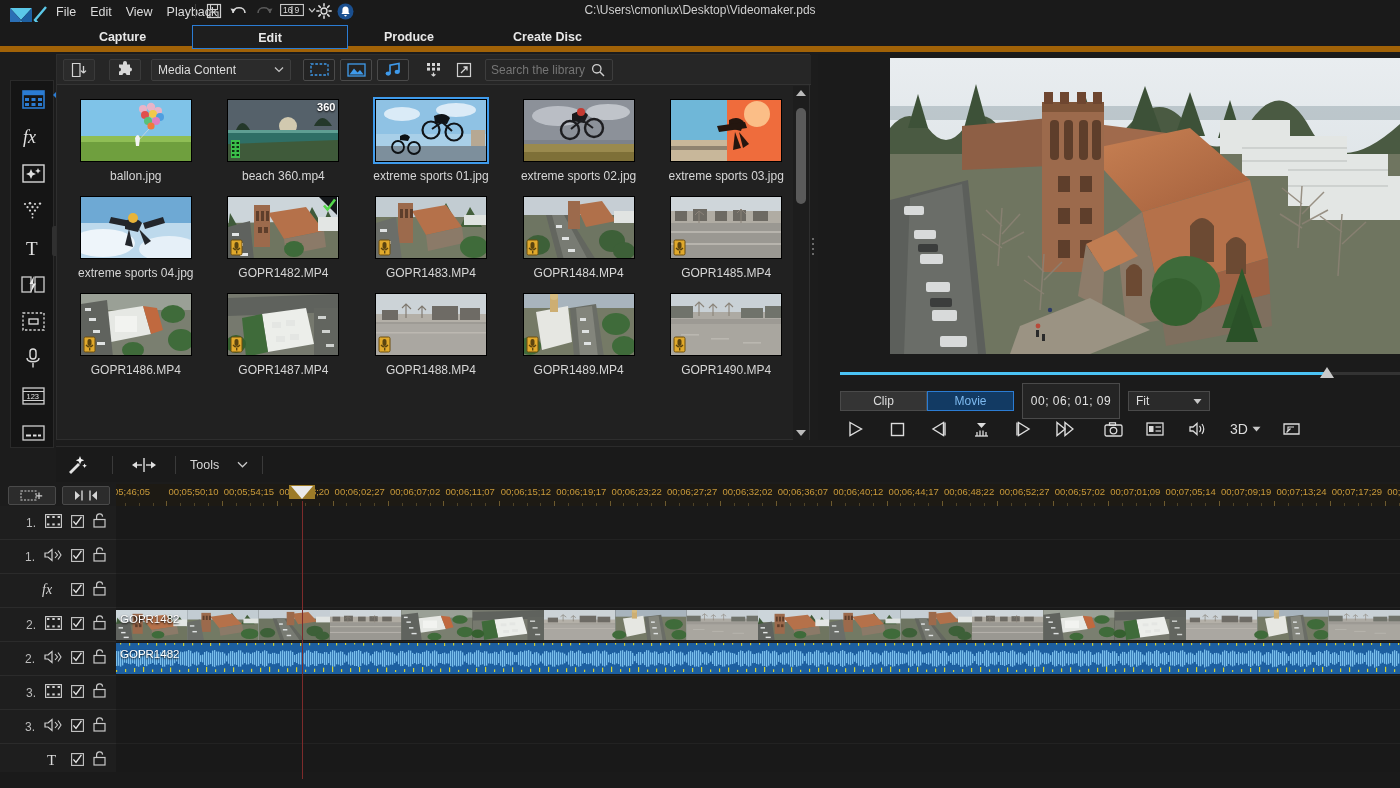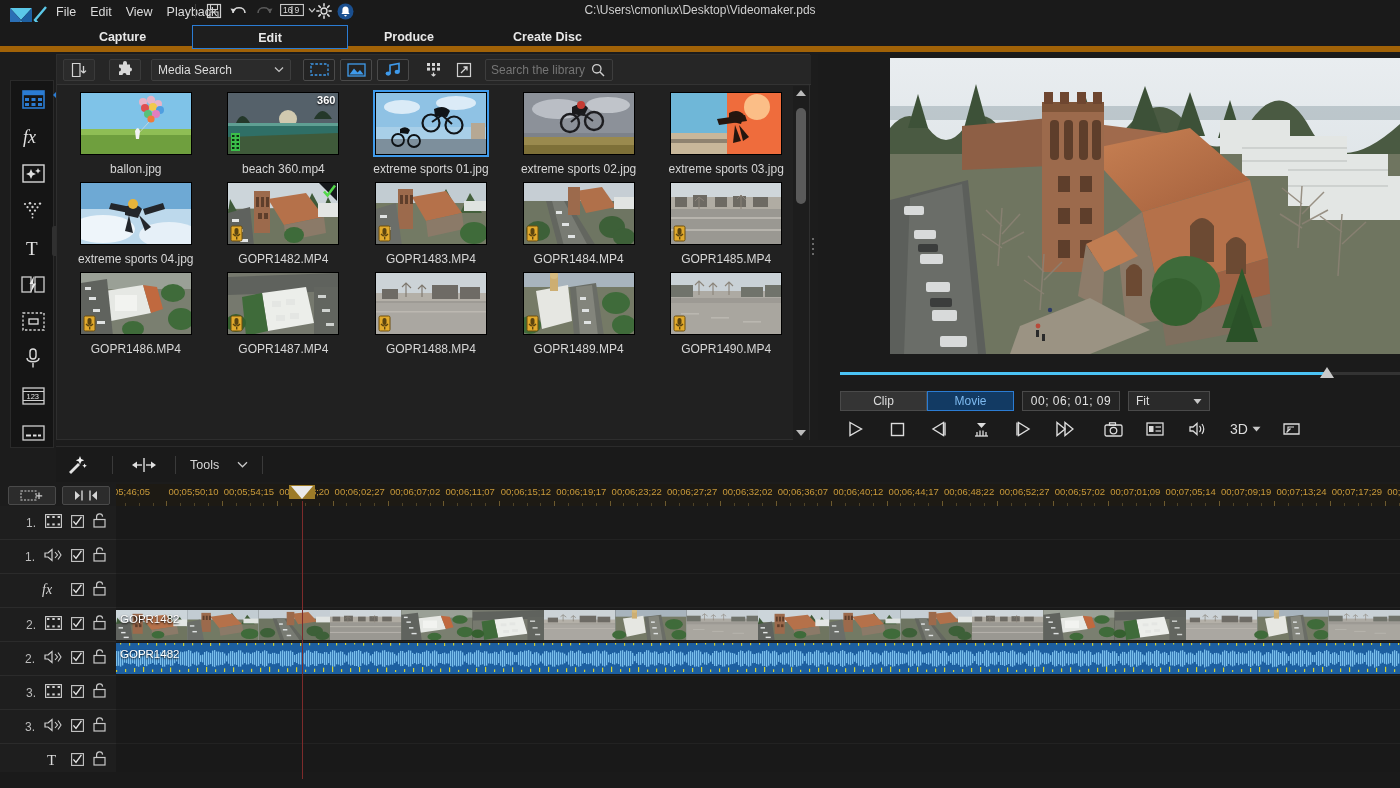--- a/index.html
+++ b/index.html
@@ -50,21 +50,21 @@
   .mediasel { margin-left:10px; width:140px; height:22px; background:#2b2b2b; border:1px solid #3d3d3d;
      border-radius:2px; font-size:12px; color:#ddd; display:flex; align-items:center; padding:0 6px;
      justify-content:space-between; cursor:pointer;}
   .searchbox { margin-left:8px; width:128px; height:22px; background:#262626; border:1px solid #3d3d3d;
      border-radius:2px; font-size:12px; color:#bbb; display:flex;align-items:center;padding:0 5px;}
   .searchbox input{ background:transparent;border:none;outline:none;color:#cfcfcf;font-size:12px;width:100px;
      font-family:"Liberation Sans",sans-serif;}
 
   .libgrid { position:absolute; left:0; top:31px; width:738px; height:354px; overflow:hidden; }
   .cellrow { display:flex; }
-  .cell { width:141px; margin-left:10px; margin-top:6px; }
+  .cell { width:141px; margin-left:10px; margin-top:13px; }
   .thumb { position:relative; width:112px; height:63px; margin:0 auto; background:#333;
      border:1px solid #000; overflow:hidden; }
   .cell.sel .thumb { outline:2px solid #3f9bec; outline-offset:0px; }
   .cap { text-align:center; font-size:12px; color:#d6d6d6; margin-top:7px; }
   .badge-mic { position:absolute; left:2px; bottom:2px; width:13px; height:17px; }
   .badge-chk { position:absolute; right:1px; top:0px; }
   .badge-360 { position:absolute; right:3px; top:1px; font-size:11px; color:#fff;
       text-shadow:0 1px 2px #000; font-weight:bold;}
   .badge-film{ position:absolute; left:3px; bottom:3px; width:9px;height:18px;}
 
@@ -80,21 +80,21 @@
   .video { position:absolute; left:72px; top:4px; width:510px; height:296px; background:#000; overflow:hidden;}
   .scrubwrap { position:absolute; left:22px; top:310px; width:560px; height:20px; }
   .scrubtrack { position:absolute; left:0; top:8px; width:560px; height:3px; background:#333;}
   .scrubfill { position:absolute; left:0; top:8px; height:3px; background:#4bc3f5;}
   .scrubmark { position:absolute; top:3px; width:0;height:0;border-left:7px solid transparent;
       border-right:7px solid transparent;border-bottom:11px solid #c9c9c9;}
   .pctrl { position:absolute; left:22px; top:336px; width:560px; height:22px; display:flex; align-items:center;}
   .segbtn { width:87px;height:20px;border:1px solid #4a4a4a;background:#343434;font-size:12px;color:#ddd;
      display:flex;align-items:center;justify-content:center;cursor:pointer;}
   .segbtn.sel { background:#123a63; border-color:#2b7cd3; color:#7db9ef; }
-  .tcbox { margin-left:8px; width:98px;height:20px;border:1px solid #4a4a4a;background:#242424;
+  .tcbox { margin-left:8px; width:98px;height:36px;border:1px solid #4a4a4a;background:#242424;
      font-size:12px;color:#e2e2e2;display:flex;align-items:center;justify-content:center;letter-spacing:.5px;
      font-family:"Liberation Sans",sans-serif; cursor:text;}
   .fitbox { margin-left:8px; width:82px;height:20px;border:1px solid #4a4a4a;background:#2a2a2a;
      font-size:12px;color:#ddd;display:flex;align-items:center;justify-content:space-between;padding:0 7px;cursor:pointer;}
   .transport { position:absolute; left:22px; top:362px; width:560px; height:26px; display:flex; align-items:center;gap:12px; }
   .tbtn { width:30px;height:24px;display:flex;align-items:center;justify-content:center;cursor:pointer;}
   .t3d { font-size:14px; color:#ddd; display:flex; align-items:center; gap:4px; cursor:pointer; margin:0 4px 0 6px;}
 
   
   .toolstrip { position:absolute; left:56px; top:446px; width:1344px; height:36px; background:#1a1a1a;
@@ -321,21 +321,21 @@
             <path d="M1.5 1.5 L9 1.5 L9 14.5 L1.5 14.5 Z" fill="none" stroke="#d4d4d4" stroke-width="1.2"></path>
             <path d="M12.5 4 L12.5 11 M12.5 11 L10 8.6 M12.5 11 L15 8.6" fill="none" stroke="#d4d4d4" stroke-width="1.3"></path>
           </svg>
       </div>
       <div class="ibtn" style="margin-left:14px;">
         <svg width="18" height="17" viewBox="0 0 18 17">
             <path d="M7 2 a2 2 0 0 1 4 0 v1.5 h3 v3 a2 2 0 0 1 0 4 v3.5 h-3.5 a2 2 0 0 0 -4 0 H3 V10.5 a2 2 0 0 0 0 -4 V3.5 h4 Z" fill="#d8d8d8"></path>
           </svg>
       </div>
       <div class="mediasel">
-        <span>Media Search</span>
+        <span>Media Content</span>
         <svg width="10" height="7" viewBox="0 0 10 7">
             <path d="M1 1.5 L5 5.4 L9 1.5" fill="none" stroke="#c4c4c4" stroke-width="1.3"></path>
           </svg>
       </div>
       <div class="ibtn on" style="margin-left:12px;">
         <svg width="19" height="13" viewBox="0 0 19 13">
             <rect x="1" y="1" width="17" height="11" fill="none" stroke="#3f9bec" stroke-width="1.3" stroke-dasharray="2.6 1.7"></rect>
           </svg>
       </div>
       <div class="ibtn on" style="margin-left:5px;">

